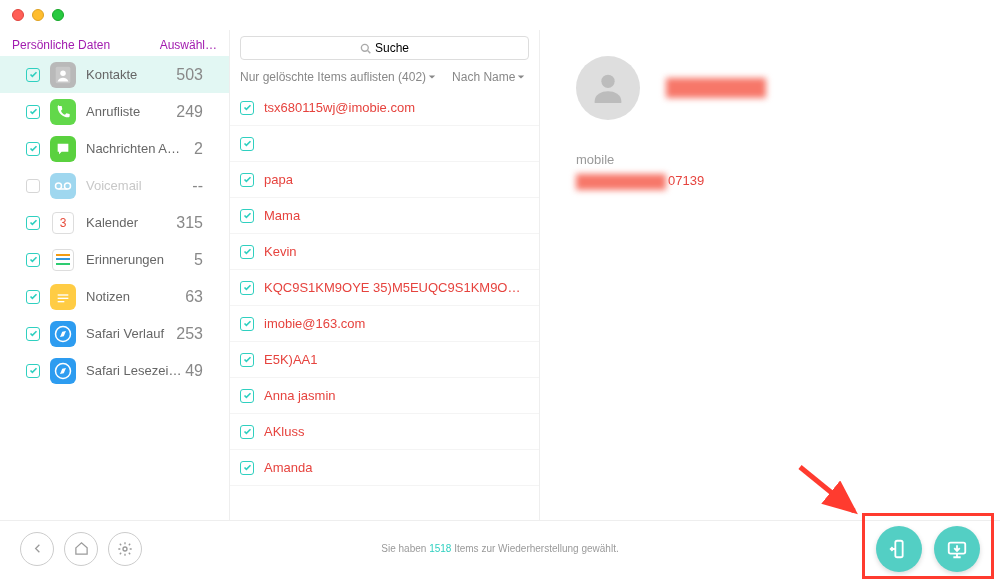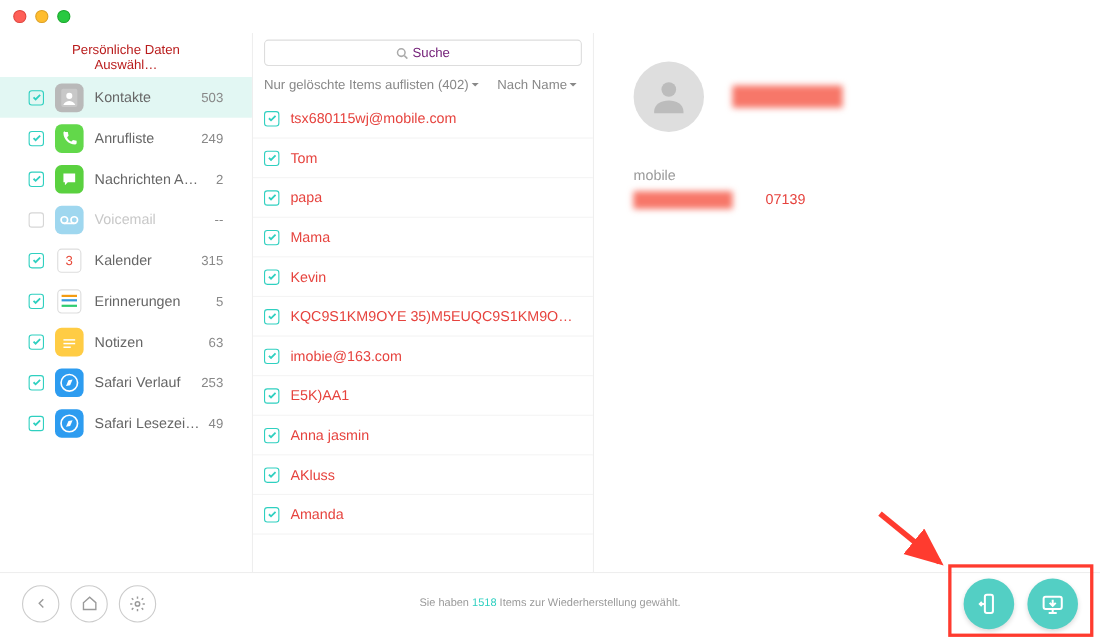--- a/index.html
+++ b/index.html
@@ -4,33 +4,33 @@
 <style>
   * { box-sizing: border-box; margin: 0; padding: 0; }
   body { width: 1000px; height: 581px; font-family: -apple-system, Helvetica, Arial, sans-serif; background: #fff; overflow: hidden; position: relative; color: #555; }
   .titlebar { height: 30px; display: flex; align-items: center; gap: 8px; padding-left: 12px; }
   .dot { width: 12px; height: 12px; border-radius: 50%; }
   .dot.red { background:#ff5f57; border:1px solid #e0443e; }
   .dot.yellow { background:#ffbd2e; border:1px solid #dea123; }
   .dot.green { background:#28c940; border:1px solid #17a72a; }
   .main { display:flex; height: 490px; }
   .sidebar { width:230px; border-right:1px solid #eee; }
-  .sidebar-head { display:flex; justify-content:space-between; align-items:center; padding:8px 12px 4px; font-size:12px; color:#b91c1c;flex-direction:column; }
+  .sidebar-head { display:flex; justify-content:space-between; align-items:center; padding:8px 12px 4px; font-size:12px; color:#a21caf; }
   .cat-row { display:flex; align-items:center; height:37px; padding:0 26px; font-size:13px; color:#666; cursor:pointer; }
   .cat-row.active { background:#e2f7f3; }
   .cat-row.disabled { color:#c8c8c8; }
   .chk { width:14px; height:14px; border:1.5px solid #2fd0c0; border-radius:3px; display:flex; align-items:center; justify-content:center; margin-right:10px; flex:none; }
   .chk svg { width:9px; height:9px; }
   .chk.empty { border-color:#d6d6d6; }
   .cat-icon { width:26px; height:26px; border-radius:6px; margin-right:10px; display:flex; align-items:center; justify-content:center; font-size:14px; color:#fff; flex:none;}
   .cat-label { flex:1; white-space:nowrap; overflow:hidden; text-overflow:ellipsis; }
-  .cat-count { color:#888; font-size:12px;text-align:center; }
+  .cat-count { color:#888; font-size:16px;text-align:center; }
   .middle { width:310px; border-right:1px solid #eee; display:flex; flex-direction:column; }
   .search-wrap { padding:6px 10px; }
-  .search { height:24px; border:1px solid #ddd; border-radius:4px; display:flex; align-items:center; justify-content:center; color:#701a75; font-size:12px; gap:4px;}
+  .search { height:24px; border:1px solid #ddd; border-radius:4px; display:flex; align-items:center; justify-content:center; color:#000000; font-size:12px; gap:4px;}
   .filter-bar { display:flex; align-items:center; padding:4px 10px 6px; font-size:12px; color:#888; gap:16px;}
   .filter-item { display:flex; align-items:center; gap:2px; cursor:pointer;}
   .contact-list { flex:1; overflow:hidden; }
   .contact-row { display:flex; align-items:center; height:36px; padding:0 10px; border-bottom:1px solid #f4f4f4; color:#e6433e; font-size:13px;}
   .contact-row .label { flex:1; white-space:nowrap; overflow:hidden; text-overflow:ellipsis; }
   .detail { flex:1; padding:26px 36px; font-size:13px; color:#999; }
   .avatar-row { display:flex; align-items:center; gap:26px; margin-bottom:30px;}
   .avatar { width:64px; height:64px; border-radius:50%; background:#dedede; display:flex; align-items:center; justify-content:center;}
   .redact1 { width:100px; height:20px; filter:blur(0); background: #f77769; position:relative; }
   .redact1::after, .redact2::after { content:""; position:absolute; inset:0; backdrop-filter:blur(2px);} 
@@ -220,29 +220,28 @@
           </svg>
       </div>
     </div>
     <div class="contact-list" id="contact-container">
         <div class="contact-row">
     <div class="chk">
             <svg viewBox="0 0 12 12" fill="none" stroke="#2fd0c0" stroke-width="2.2">
               <path d="M2 6l2.5 2.5L10 3"></path>
             </svg>
           </div>
-    <div class="label">tsx680115wj@mobile.com</div>
-  </div>
-        <div class="contact-row">
-    <div class="chk">
-            <svg viewBox="0 0 12 12" fill="none" stroke="#2fd0c0" stroke-width="2.2">
-              <path d="M2 6l2.5 2.5L10 3"></path>
-            </svg>
-          </div>
-    <div class="label">Tom</div>
+    <div class="label">tsx680115wj@imobie.com</div>
+  </div>
+        <div class="contact-row">
+    <div class="chk">
+            <svg viewBox="0 0 12 12" fill="none" stroke="#2fd0c0" stroke-width="2.2">
+              <path d="M2 6l2.5 2.5L10 3"></path>
+            </svg>
+          </div>
   </div>
         <div class="contact-row">
     <div class="chk">
             <svg viewBox="0 0 12 12" fill="none" stroke="#2fd0c0" stroke-width="2.2">
               <path d="M2 6l2.5 2.5L10 3"></path>
             </svg>
           </div>
     <div class="label">papa</div>
   </div>
         <div class="contact-row">
@@ -317,21 +316,21 @@
       <div class="avatar">
         <svg width="40" height="40" viewBox="0 0 24 24" fill="#bcbcbc">
             <circle cx="12" cy="8" r="4"></circle>
             <path d="M4 20c0-4 4-6 8-6s8 2 8 6v1H4z"></path>
           </svg>
       </div>
       <div class="redact1 blur"></div>
     </div>
     <div style="margin-bottom:6px;margin-top:32px;">mobile</div>
     <div>
-      <span class="redact2 blur"></span><span style="color:#e6433e;margin-left:28px;">07139</span>
+      <span class="redact2 blur"></span><span style="color:#e6433e;">07139</span>
     </div>
   </div>
 </div>
 
 <div class="bottombar">
   <div class="circle-btn">
     <svg width="15" height="15" viewBox="0 0 24 24" fill="none" stroke="#9a9a9a" stroke-width="2">
         <path d="M15 6l-6 6 6 6"></path>
       </svg>
   </div>

